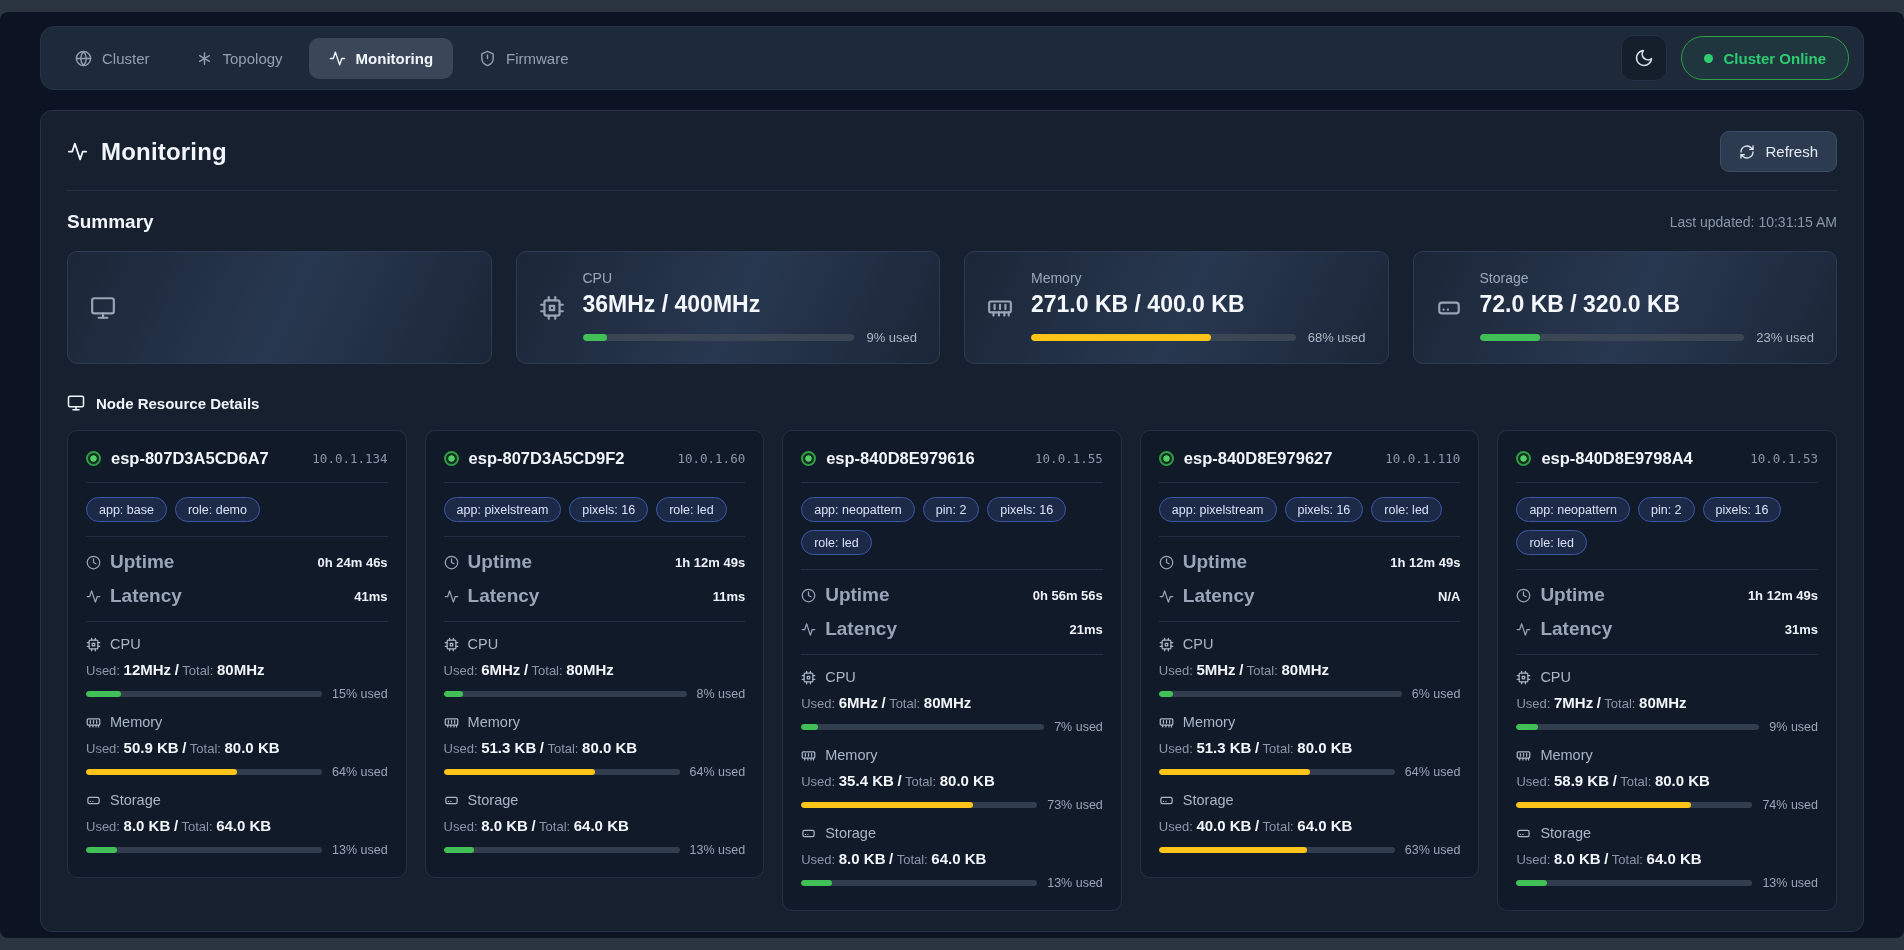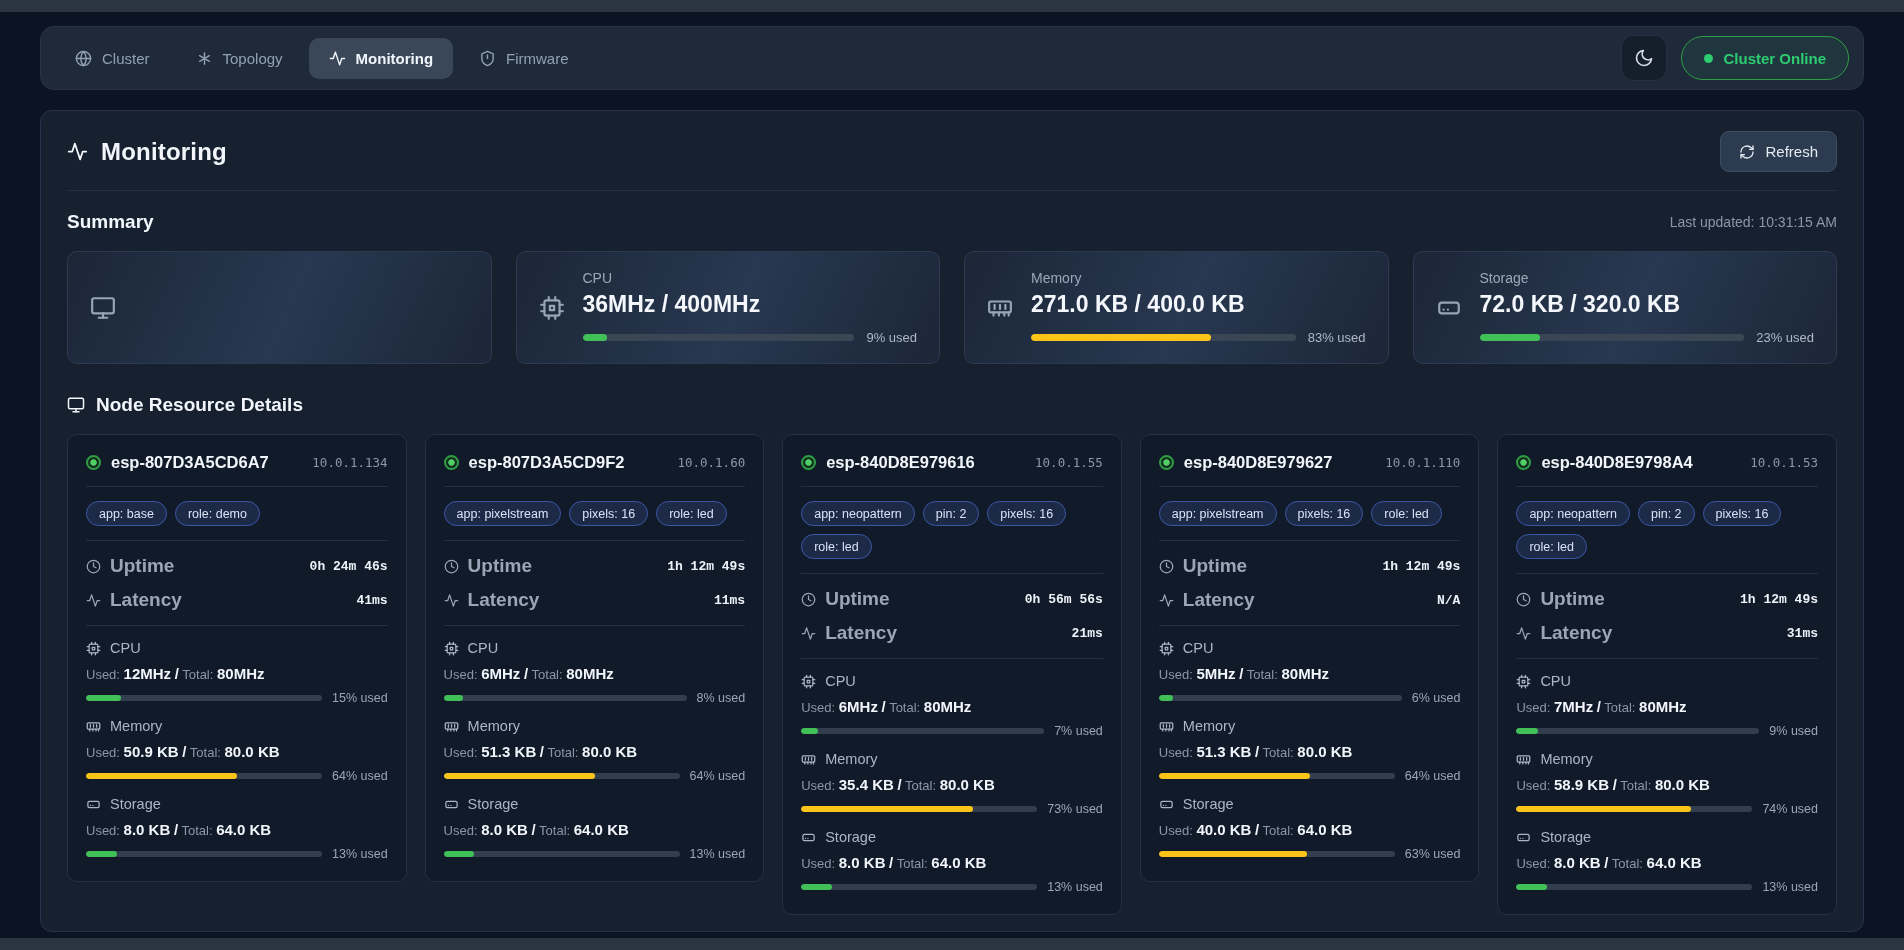--- a/index.html
+++ b/index.html
@@ -7,21 +7,21 @@
   body {
     background:#2b3542;
     font-family:"Liberation Sans", sans-serif;
     position:relative;
     overflow:hidden;
     color:#e8edf4;
   }
   .app {
     position:absolute; left:0; right:0; top:12px; bottom:12px;
     background:#0c1424;
-    border-radius:0;
+    border-radius:8px;
     padding:8px 40px 0;
     overflow:hidden;
   }
   .icon { display:inline-flex; align-items:center; justify-content:center; flex:none; }
   .icon svg { display:block; }
 
   
   .topnav {
     margin-top:6px; height:64px;
     background:#1e2a3a; border:1px solid #273446; border-radius:14px;
@@ -82,21 +82,21 @@
   .scard-body { flex:1; min-width:0; }
   .scard-label { font-size:14px; color:#9aa8ba; margin-bottom:5px; }
   .scard-value { font-size:23px; font-weight:800; color:#f4f7fb; white-space:nowrap; }
   .progress-row { display:flex; align-items:center; gap:12px; margin-top:12px; }
   .bar { flex:1; height:7px; border-radius:99px; background:#3b4654; overflow:hidden; }
   .bar .fill { height:100%; border-radius:99px; }
   .pct { font-size:13px; color:#aeb9c6; white-space:nowrap; }
 
   
   .nodes-header { display:flex; align-items:center; gap:11px; color:#f2f6fb; margin-bottom:18px; }
-  .nodes-header h2 { font-size:19px; font-weight:800; }
+  .nodes-header h2 { font-size:15px; font-weight:800; }
   .nodes-grid { display:grid; grid-template-columns:repeat(5,1fr); gap:18px; align-items:start; }
   .ncard {
     background:#111a29; border:1px solid #243048; border-radius:10px;
     padding:18px 18px 20px;
   }
   .ncard-head { display:flex; align-items:center; gap:10px; min-width:0;justify-content:flex-end; }
   .status-dot {
     width:15px; height:15px; border-radius:50%; flex:none;
     border:2px solid #2f9e44;
     background:radial-gradient(circle, #51cf66 0 37%, #14301f 45%);
@@ -104,21 +104,21 @@
   .ncard-name { font-size:16.5px; font-weight:800; color:#f2f6fb; white-space:nowrap; }
   .ncard-ip { margin-left:auto; font-family:"DejaVu Sans Mono", monospace; font-size:12.5px; color:#8b96a8; white-space:nowrap; }
   .ndiv { border:none; border-top:1px solid #232f44; margin:14px 0; }
   .tags { display:flex; flex-wrap:wrap; gap:8px; }
   .tag {
     background:#1c2947; border:1px solid #3c57a6; color:#d9e2f6;
     font-size:12.5px; padding:4.5px 12px; border-radius:999px; white-space:nowrap;
   }
   .stat-row { display:flex; align-items:center; margin:12px 0; }
   .stat-label { display:flex; align-items:center; gap:9px; color:#9aa6b8; font-weight:700; font-size:19px; }
-  .stat-value { margin-left:auto; font-family:Liberation Mono, monospace; font-weight:700; font-size:13px; color:#eef3f9; }
+  .stat-value { margin-left:auto; font-family:Liberation Sans, sans-serif; font-weight:700; font-size:13px; color:#eef3f9; }
   .metric { margin-top:13px; }
   .metric-title { display:flex; align-items:center; gap:9px; color:#aab6c6; font-size:14.5px; margin-bottom:9px; }
   .metric-vals { font-size:13px; color:#8b96a8; margin-bottom:9px; white-space:nowrap; }
   .metric-vals b { color:#f2f6fb; font-size:15px; font-weight:800; }
   .metric-bar { display:flex; align-items:center; gap:10px; }
   .metric-bar .bar { height:6px; background:#323d4d; }
   .metric-bar .pct { font-size:12.5px; color:#9aa6b8; }
 </style>
 </head>
 <body>
@@ -247,21 +247,21 @@
               <path d="M7 9v4M12 9v4M17 9v4"></path>
             </svg>
           </span>
           <div class="scard-body">
             <div class="scard-label">Memory</div>
             <div class="scard-value">271.0 KB / 400.0 KB</div>
             <div class="progress-row">
               <div class="bar">
                 <div class="fill" style="width:68%;background:#fcc419"></div>
               </div>
-              <span class="pct">83% used</span>
+              <span class="pct">68% used</span>
             </div>
           </div>
         </div>
         <div class="scard">
           <span class="icon ">
             <svg width="26" height="26" viewBox="0 0 24 24" fill="none" stroke="currentColor" stroke-width="2" stroke-linecap="round" stroke-linejoin="round">
               <rect x="3" y="7" width="18" height="10" rx="2.5"></rect>
               <line x1="7" y1="13.5" x2="7.01" y2="13.5"></line>
               <line x1="11" y1="13.5" x2="11.01" y2="13.5"></line>
             </svg>

